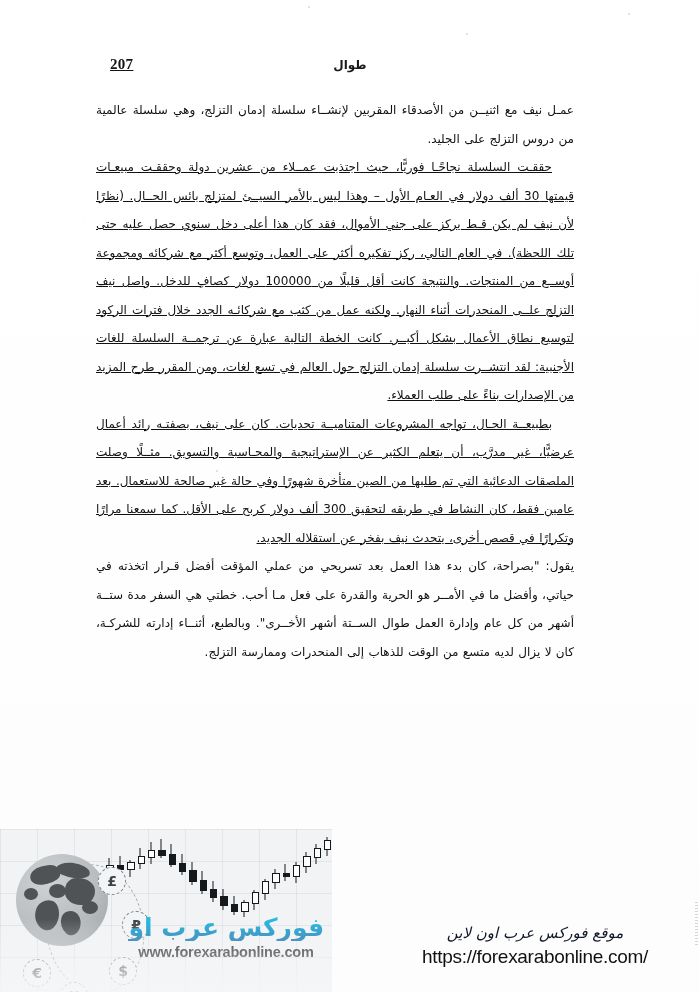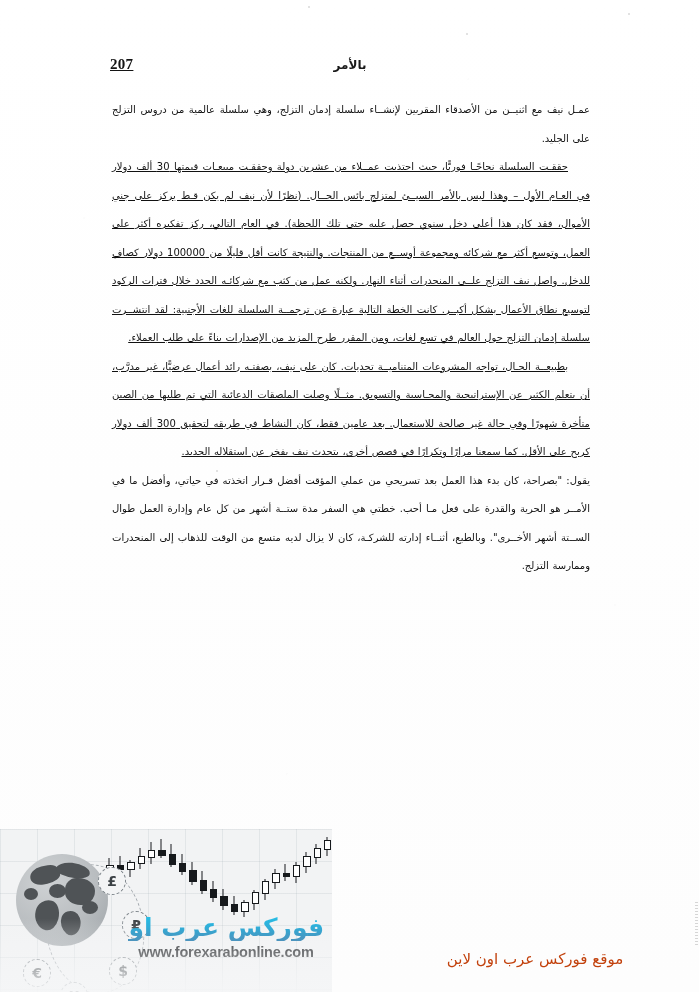--- a/index.html
+++ b/index.html
@@ -69,26 +69,26 @@
     font-family: "DejaVu Sans", "Liberation Sans", sans-serif;
     font-weight: 700;
     font-size: 12px;
     color: #1a1a1a;
   }
 
   
   .body-text {
     position: absolute;
     top: 96px;
-    left: 112px;
+    left: 96px;
     width: 478px;
     direction: rtl;
     text-align: justify;
     font-family: "DejaVu Sans", "Liberation Sans", sans-serif;
-    font-size: 10px;
+    font-size: 12px;
     line-height: 28.5px;
     color: #111111;
     word-spacing: 0.5px;
   }
   .body-text p {
     margin: 0 0 0 0;
     text-align: justify;
     text-align-last: right;
   }
   .body-text p.indented {
@@ -248,23 +248,24 @@
     position: absolute;
     right: 8px;
     bottom: 22px;
     width: 312px;
     text-align: center;
   }
   .footer-ar {
     direction: rtl;
     font-family: "DejaVu Sans", "Liberation Sans", sans-serif;
     font-size: 15px;
-    color: #c2410c;
+    color: #0f172a;
     line-height: 1.5;
     white-space: nowrap;
+    font-style: italic;
   }
   .footer-url {
     direction: ltr;
     font-family: "Liberation Sans", "DejaVu Sans", sans-serif;
     font-size: 19px;
     color: #111111;
     line-height: 1.35;
     letter-spacing: -0.3px;
     white-space: nowrap;
   }
@@ -283,21 +284,21 @@
 
 <div class="page">
   <div class="paper-texture"></div>
   <div class="speck" style="left:308px;top:6px;width:2px;height:2px;"></div>
   <div class="speck" style="left:628px;top:13px;width:2px;height:2px;"></div>
   <div class="speck" style="left:466px;top:33px;width:2px;height:2px;"></div>
   <div class="speck" style="left:216px;top:470px;width:2px;height:2px;"></div>
 
   <div class="running-head">
     <span class="folio">207</span>
-    <span class="head-title">بالأمر</span>
+    <span class="head-title">طوال</span>
   </div>
 
   <div class="body-text">
     <p>عمـل نيف مع اثنيــن من الأصدقاء المقربين لإنشــاء سلسلة إدمان التزلج، وهي سلسلة عالمية من دروس التزلج على الجليد.</p>
     <p class="indented">حققـت السلسلة نجاحًـا فوريًّا، حيث اجتذبت عمــلاء من عشرين دولة وحققـت مبيعـات قيمتها 30 ألف دولار في العـام الأول – وهذا ليس بالأمر السيــئ لمتزلج بائس الحــال. (نظرًا لأن نيف لم يكن قـط يركز على جني الأموال، فقد كان هذا أعلى دخل سنوي حصل عليه حتى تلك اللحظة). في العام التالي، ركز تفكيره أكثر على العمل، وتوسع أكثر مع شركائه ومجموعة أوســع من المنتجات. والنتيجة كانت أقل قليلًا من 100000 دولار كصافِ للدخل. واصل نيف التزلج علــى المنحدرات أثناء النهار. ولكنه عمل من كثب مع شركائـه الجدد خلال فترات الركود لتوسيع نطاق الأعمال بشكل أكبــر. كانت الخطة التالية عبارة عن ترجمــة السلسلة للغات الأجنبية: لقد انتشــرت سلسلة إدمان التزلج حول العالم في تسع لغات، ومن المقرر طرح المزيد من الإصدارات بناءً على طلب العملاء.</p>
     <p class="indented">بطبيعــة الحـال، تواجه المشروعات المتناميــة تحديات. كان على نيف، بصفتـه رائد أعمال عرضيًّا، غير مدرَّب، أن يتعلم الكثير عن الإستراتيجية والمحـاسبة والتسويق. مثــلًا وصلت الملصقات الدعائية التي تم طلبها من الصين متأخرة شهورًا وفي حالة غير صالحة للاستعمال. بعد عامين فقط، كان النشاط في طريقه لتحقيق 300 ألف دولار كربح على الأقل. كما سمعنا مرارًا وتكرارًا في قصص أخرى، يتحدث نيف بفخر عن استقلاله الجديد.</p>
     <p>يقول: "بصراحة، كان بدء هذا العمل بعد تسريحي من عملي المؤقت أفضل قـرار اتخذته في حياتي، وأفضل ما في الأمــر هو الحرية والقدرة على فعل مـا أحب. خطتي هي السفر مدة ستــة أشهر من كل عام وإدارة العمل طوال الســتة أشهر الأخــرى". وبالطبع، أثنــاء إدارته للشركـة، كان لا يزال لديه متسع من الوقت للذهاب إلى المنحدرات وممارسة التزلج.</p>
   </div>
 
   <div class="banner">
@@ -417,14 +418,15 @@
       <div class="logo-ar">فوركس عرب اون لاين</div>
       <div class="logo-url">www.forexarabonline.com</div>
     </div>
 
     <div class="banner-fade"></div>
   </div>
 
   <div class="footer-bar"></div>
   <div class="footer-stamp">
     <div class="footer-ar">موقع فوركس عرب اون لاين</div>
+    <div class="footer-url">https://forexarabonline.com/</div>
   </div>
 </div>
 
 </body></html>

